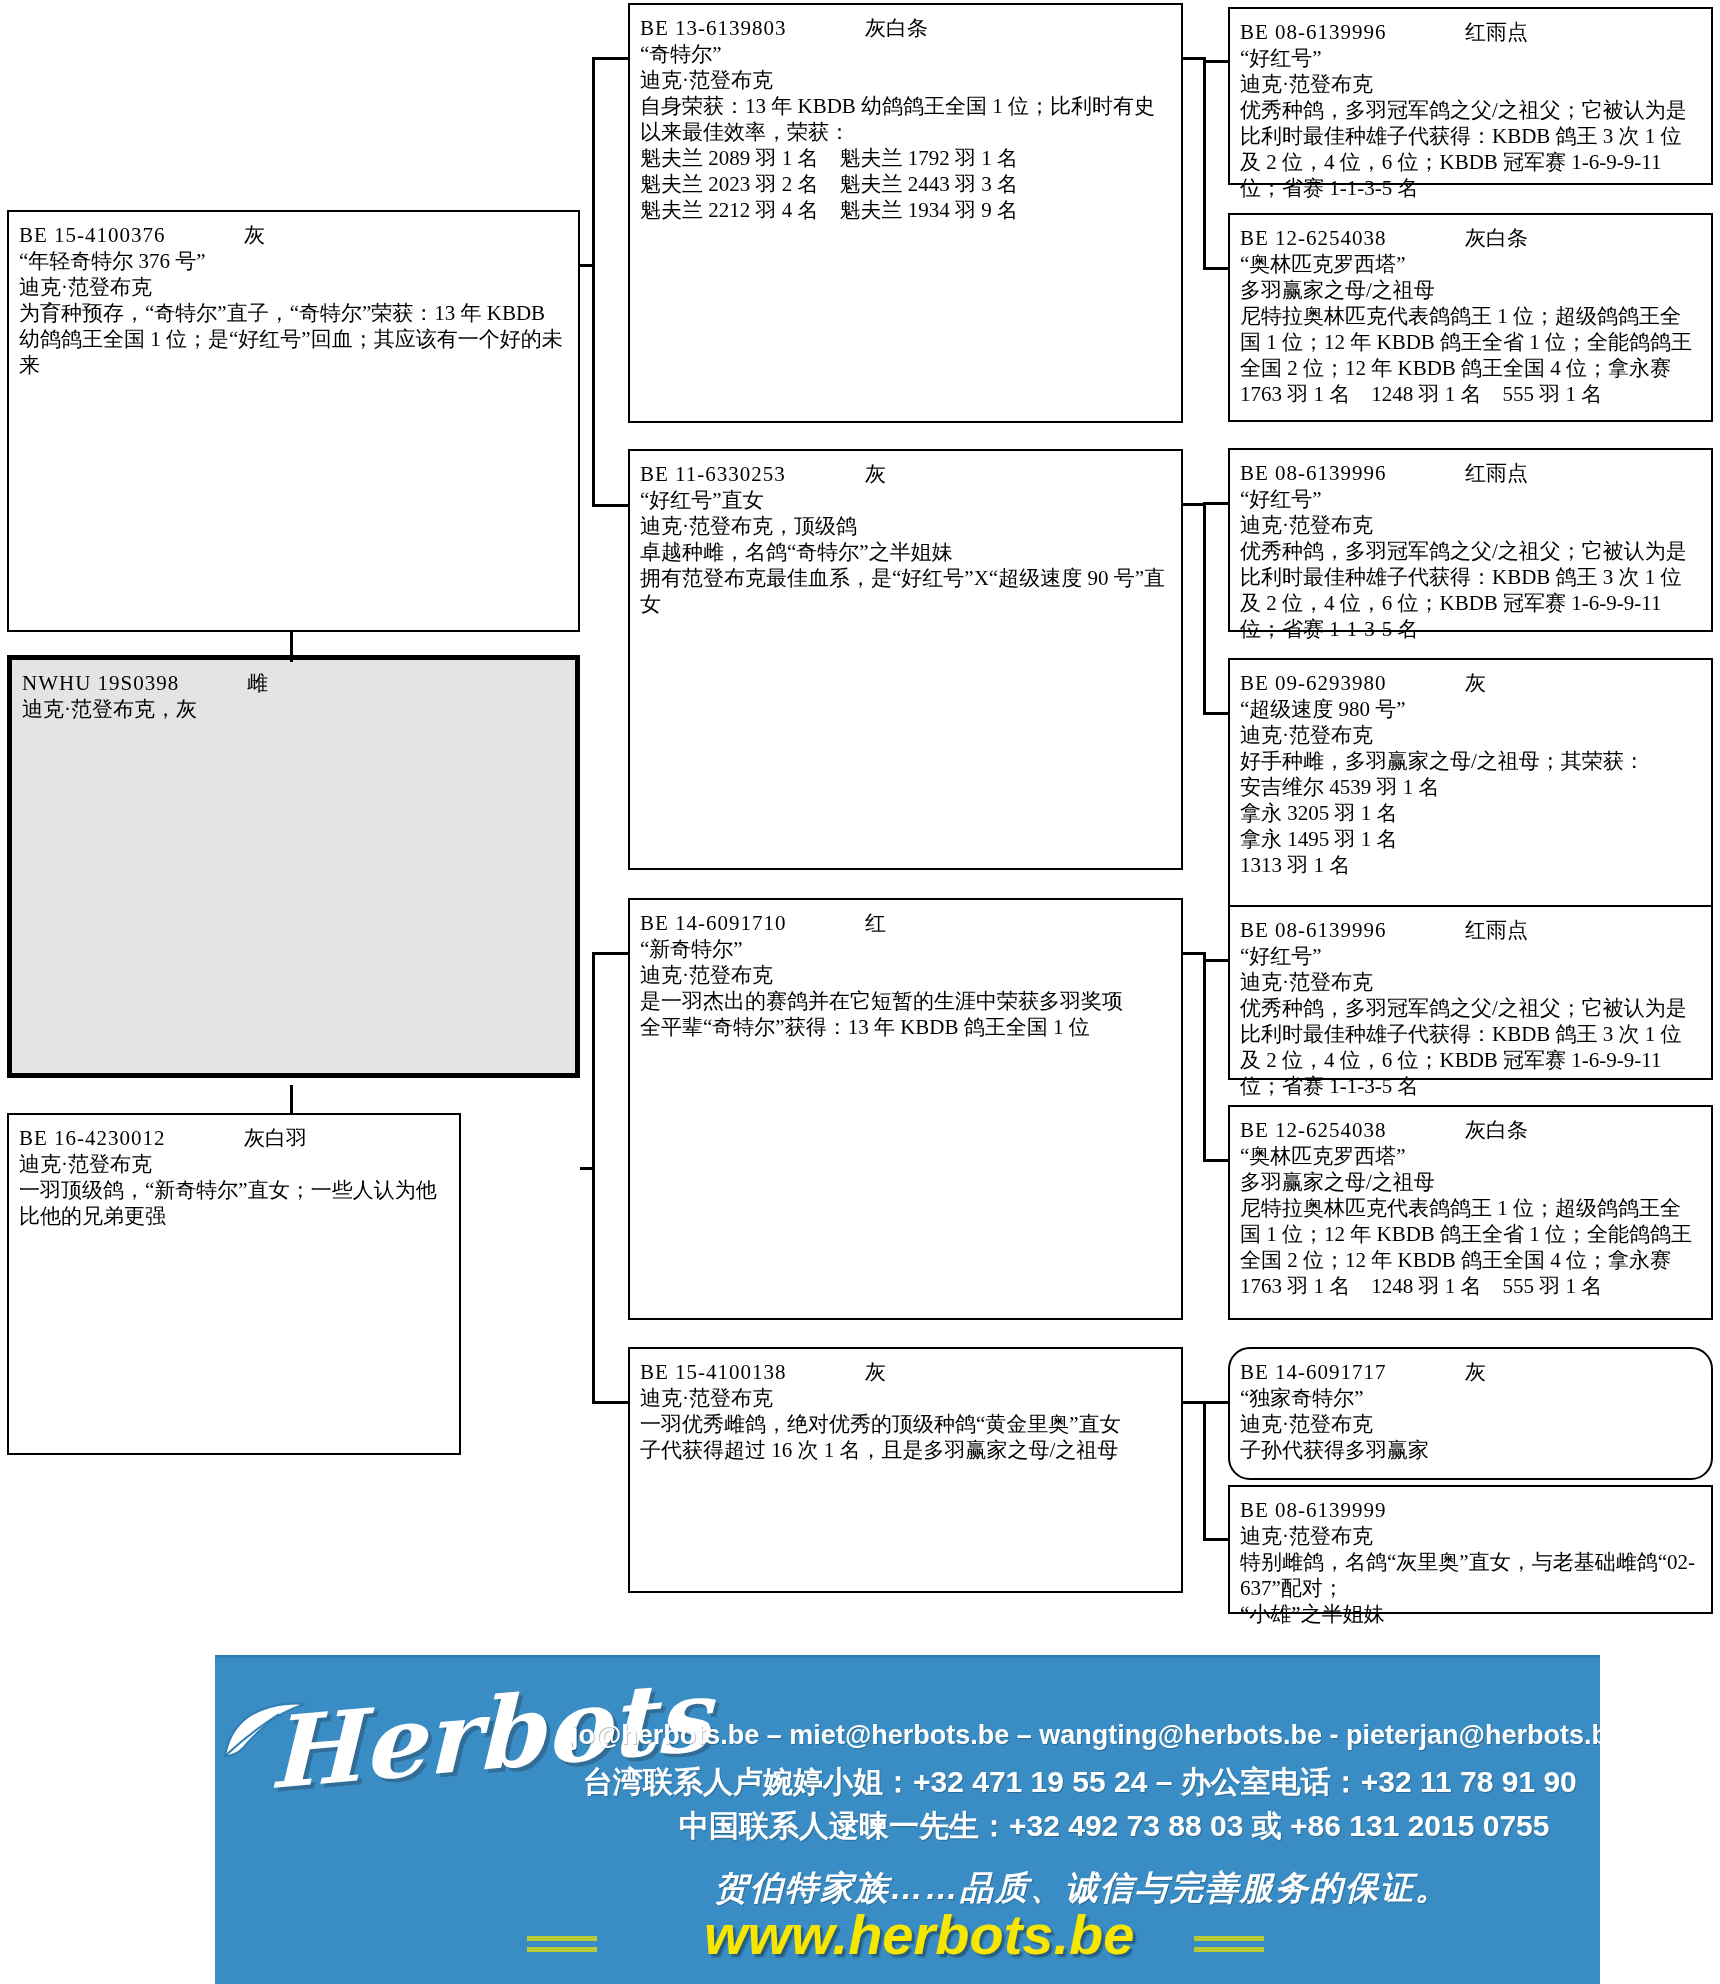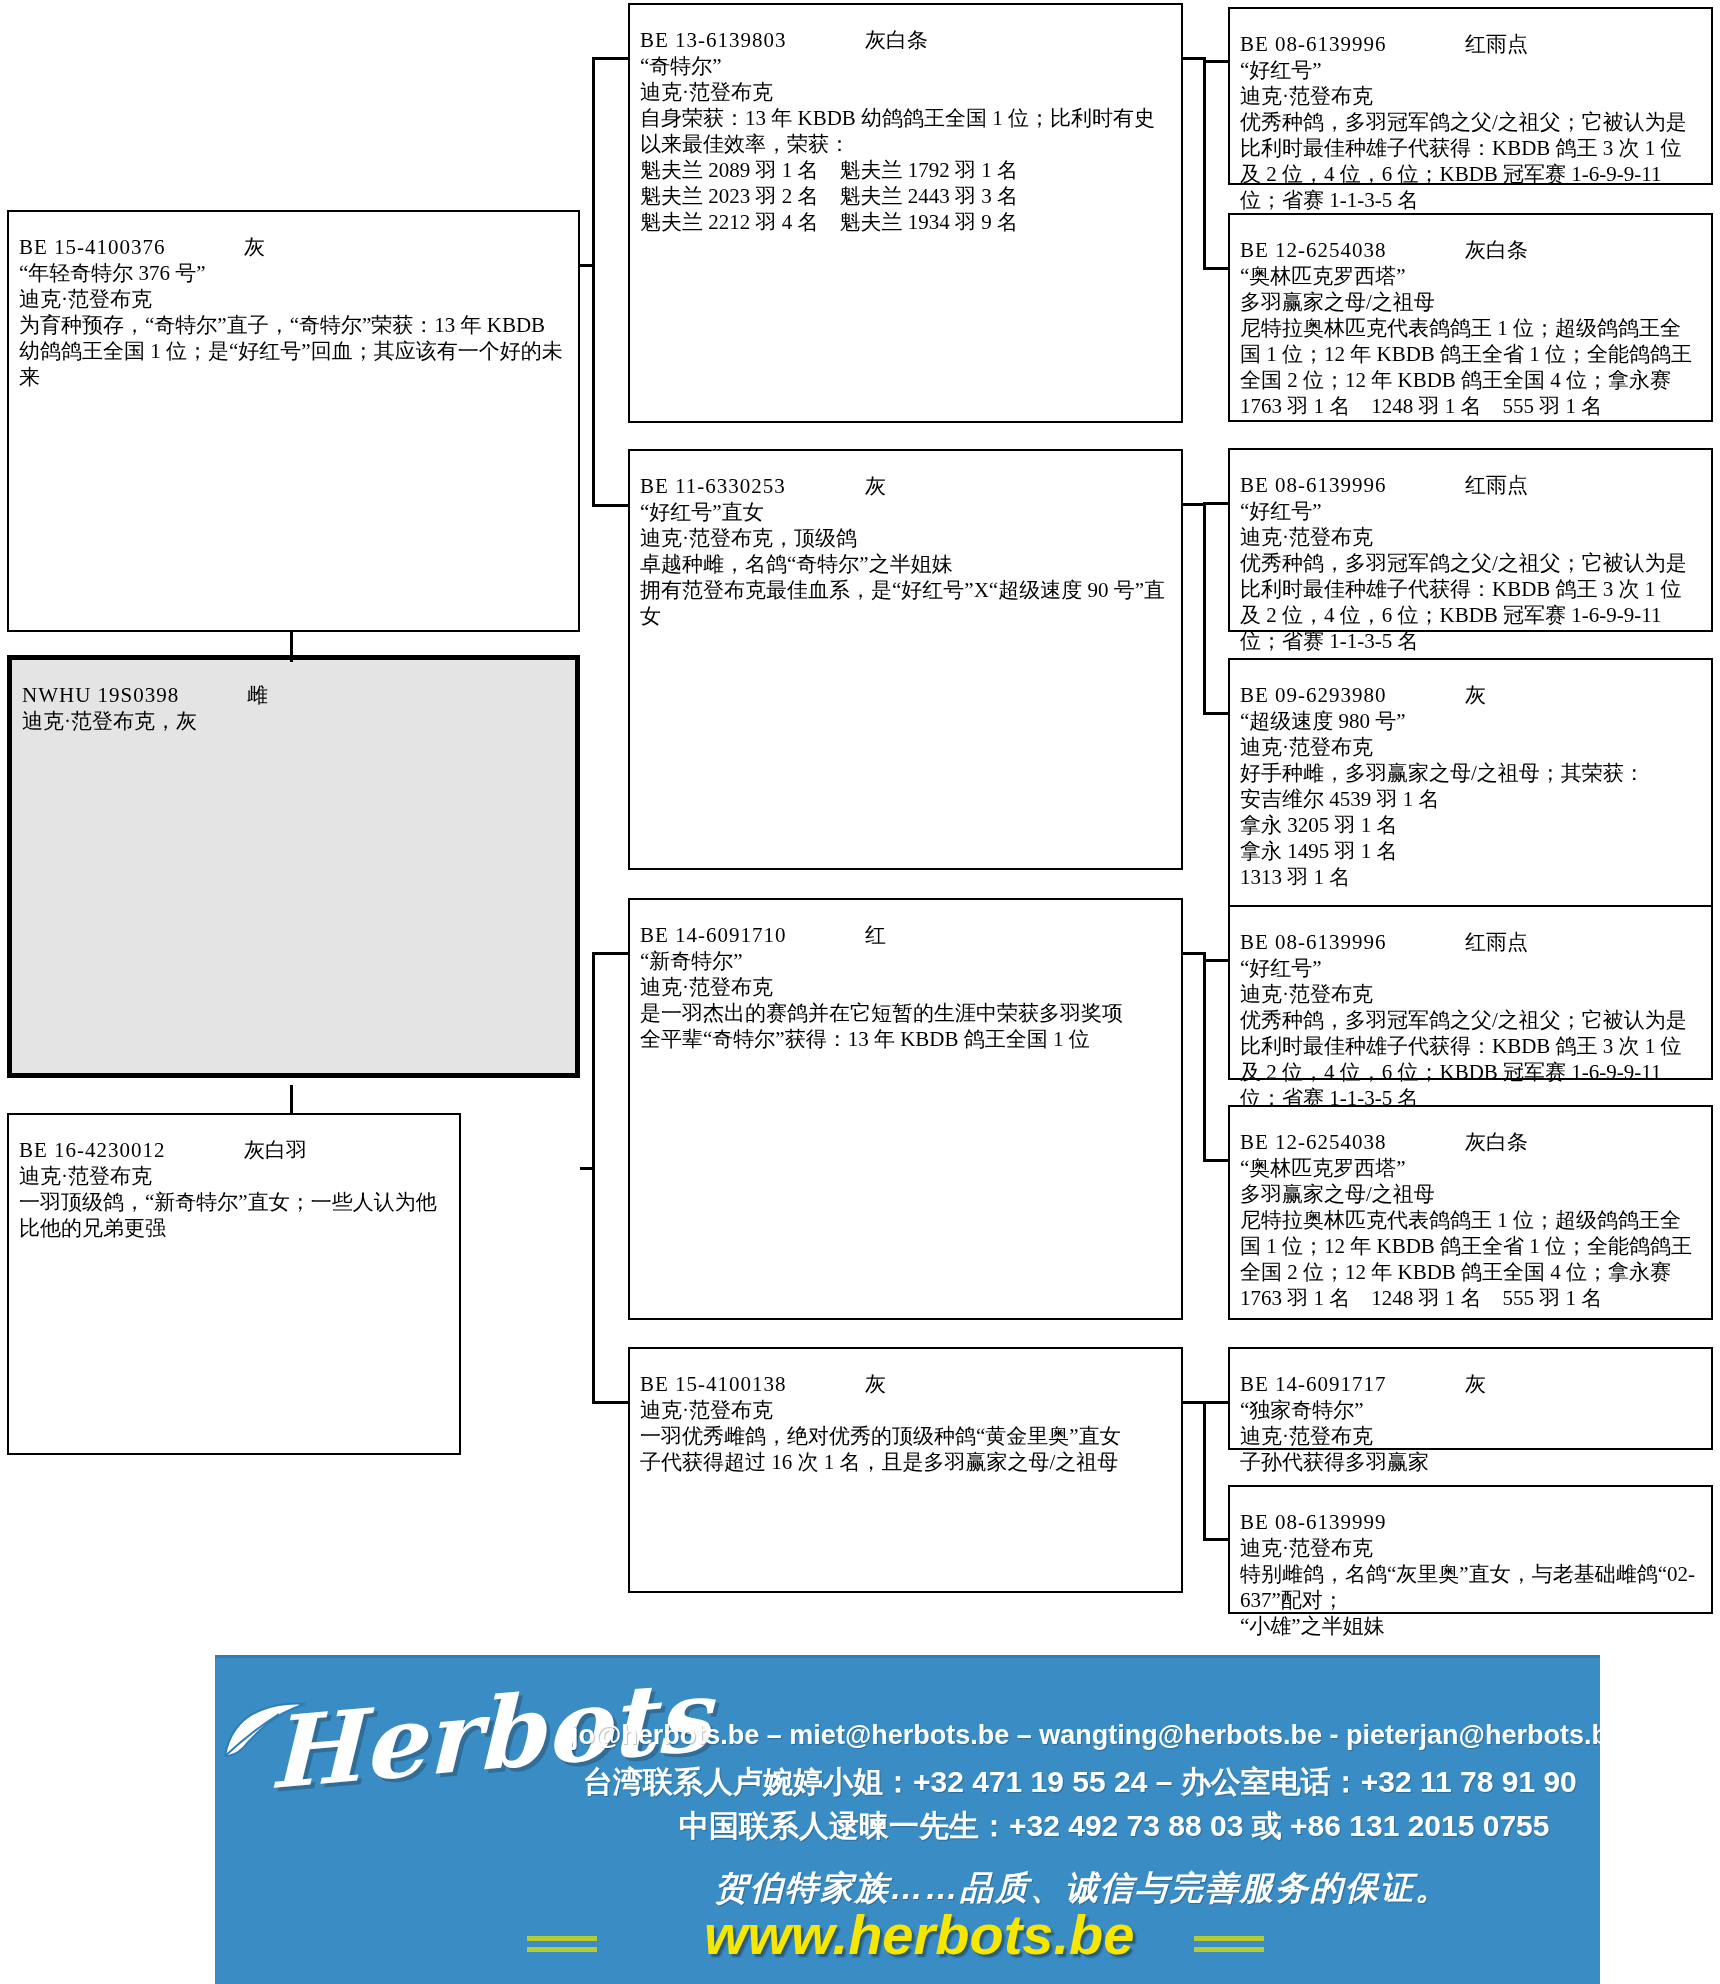--- a/index.html
+++ b/index.html
@@ -2,21 +2,21 @@
 <html><head>
 <meta charset="utf-8">
 <style>
   html,body{margin:0;padding:0;background:#ffffff;}
   #stage{
     position:relative;width:1720px;height:1984px;background:#ffffff;overflow:hidden;
     font-family:"Liberation Serif","DejaVu Serif",serif;color:#000;
   }
   .box{
     position:absolute;box-sizing:border-box;border:2px solid #000;background:#ffffff;
-    padding:22px 10px;font-size:21px;line-height:26px;
+    padding:10px 10px;font-size:21px;line-height:26px;
   }
   .box.subject{border:5px solid #000;background:#e4e4e4;}
   .hdr .ring{display:inline-block;min-width:225px;letter-spacing:1px;}
   .ln{white-space:normal;}
   .cn{position:absolute;background:#000;}
   
   #banner{
     position:absolute;left:215px;top:1655px;width:1385px;height:329px;
     background:#3a8dc4;font-family:"Liberation Sans","DejaVu Sans",sans-serif;color:#ffffff;
     overflow:hidden;border-top:3px solid #2f7db2;border-bottom:3px solid #2f7db2;
@@ -141,21 +141,21 @@
     <div class="ln">优秀种鸽，多羽冠军鸽之父/之祖父；它被认为是比利时最佳种雄子代获得：KBDB 鸽王 3 次 1 位及 2 位，4 位，6 位；KBDB 冠军赛 1-6-9-9-11 位；省赛 1-1-3-5 名</div>
   </div>
 
   <div class="box" style="left:1228px;top:1105px;width:485px;height:215px;">
     <div class="hdr"><span class="ring">BE 12-6254038</span><span class="clr">灰白条</span></div>
     <div class="ln">“奥林匹克罗西塔”</div>
     <div class="ln">多羽赢家之母/之祖母</div>
     <div class="ln">尼特拉奥林匹克代表鸽鸽王 1 位；超级鸽鸽王全国 1 位；12 年 KBDB 鸽王全省 1 位；全能鸽鸽王全国 2 位；12 年 KBDB 鸽王全国 4 位；拿永赛 1763 羽 1 名　1248 羽 1 名　555 羽 1 名</div>
   </div>
 
-  <div class="box" style="left:1228px;top:1347px;width:485px;height:103px;">
+  <div class="box" style="left:1228px;top:1347px;width:485px;height:133px;border-radius:22px;">
     <div class="hdr"><span class="ring">BE 14-6091717</span><span class="clr">灰</span></div>
     <div class="ln">“独家奇特尔”</div>
     <div class="ln">迪克·范登布克</div>
     <div class="ln">子孙代获得多羽赢家</div>
   </div>
 
   <div class="box" style="left:1228px;top:1485px;width:485px;height:129px;">
     <div class="hdr"><span class="ring">BE 08-6139999</span></div>
     <div class="ln">迪克·范登布克</div>
     <div class="ln">特别雌鸽，名鸽“灰里奥”直女，与老基础雌鸽“02-637”配对；</div>

